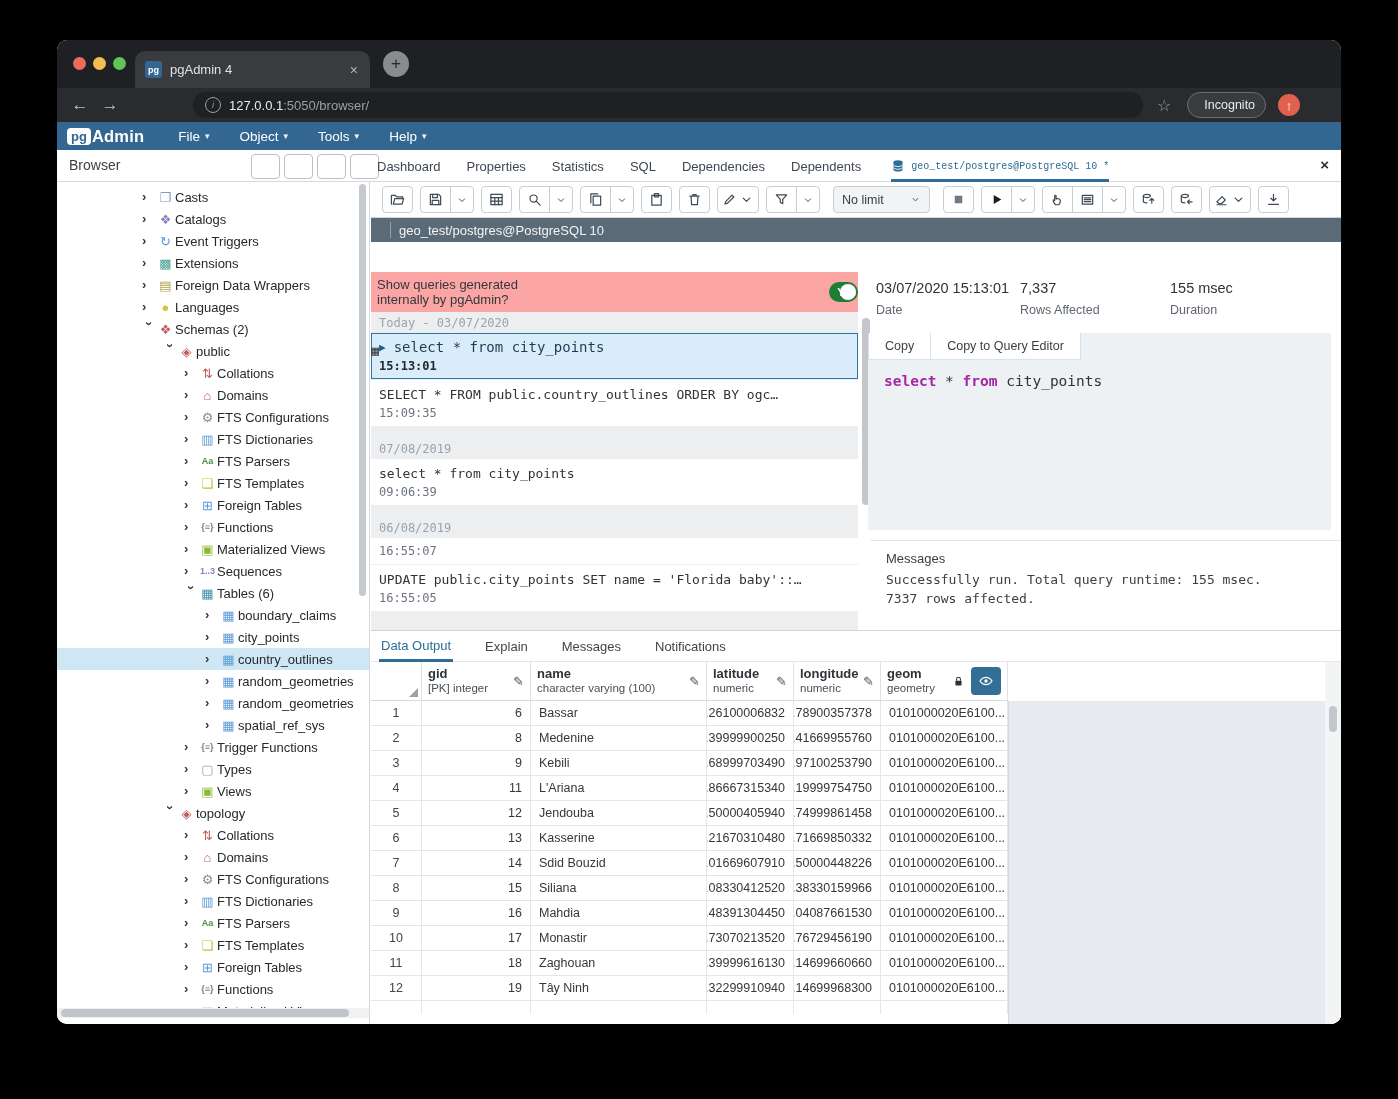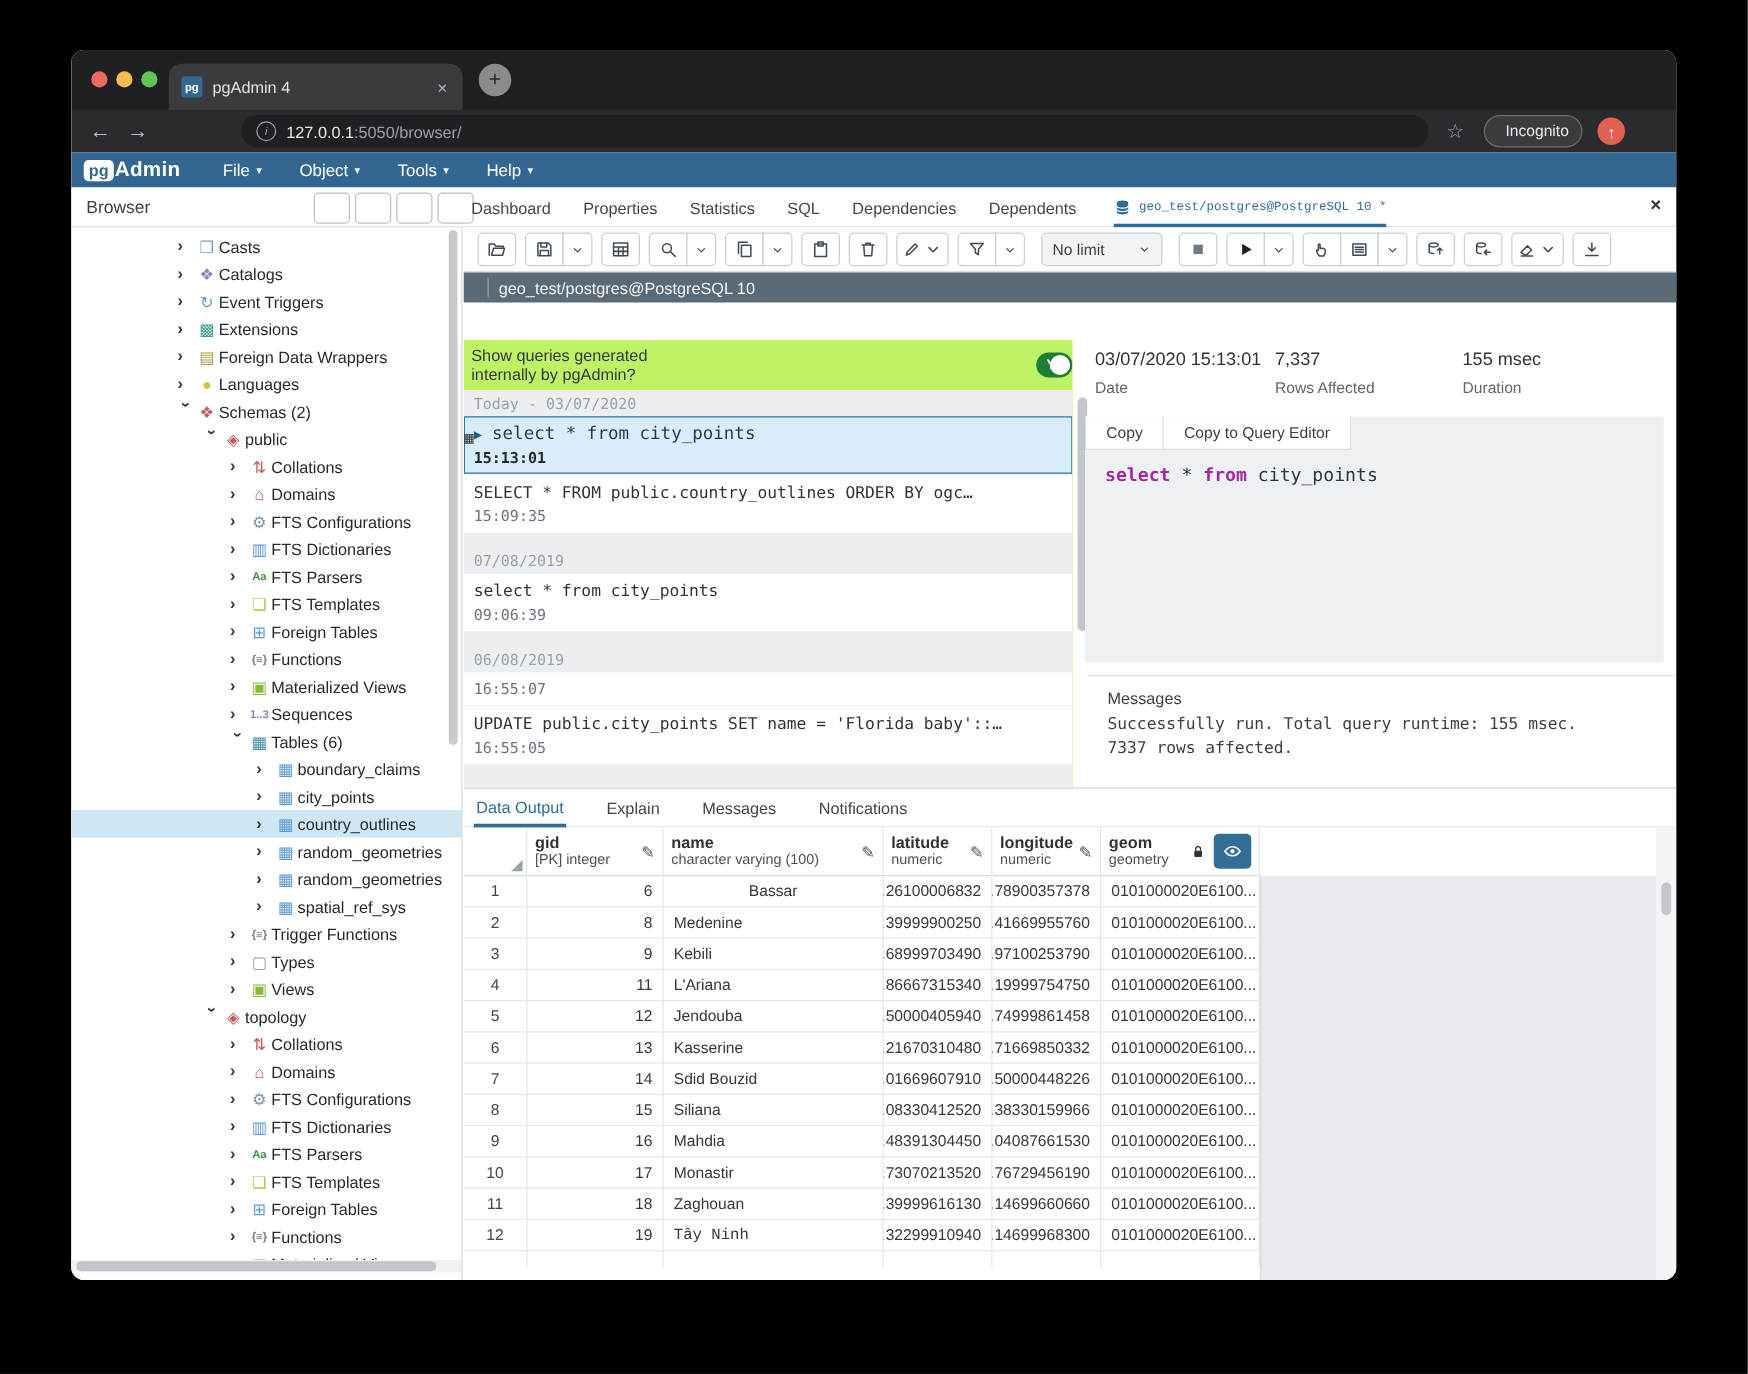--- a/index.html
+++ b/index.html
@@ -84,21 +84,21 @@
   .banner{position:absolute;left:0;top:36px;right:0;height:24px;background:var(--banner-slate);display:flex;align-items:center}
   .banner .svgi{margin-left:10px;color:#fff}
   .banner .sep{width:1px;height:16px;background:rgba(255,255,255,.35);margin-left:9px}
   .banner .btxt{color:#f2f5f7;font-size:13px;margin-left:8px}
   .etabs{position:absolute;left:0;top:60px;right:0;height:30px;border-bottom:1px solid #e0e3e7;box-sizing:border-box;
     display:flex;align-items:flex-start;gap:34px;padding-left:12px;background:#fff}
   .etab{font-size:13.5px;color:#40454b;height:30px;display:flex;align-items:center;box-sizing:border-box}
   .etab.active{color:var(--accent-blue);border-bottom:3px solid var(--accent-blue)}
   
   .workspace{position:absolute;left:0;top:90px;right:0;height:358px;overflow:hidden}
-  .hist{position:absolute;left:0;top:0;width:487px;height:358px;overflow:hidden;background:#bef264}
+  .hist{position:absolute;left:0;top:0;width:487px;height:358px;overflow:hidden;background:#fca5a5}
   .togglerow{height:40px;display:flex;align-items:center;padding-left:6px;box-sizing:border-box;gap:12px}
   .togq{font-size:13px;color:#33383d}
   .toggle{width:44px;height:20px;border-radius:10px;background:var(--toggle-green);position:relative;margin-left:260px;
     display:flex;align-items:center}
   .toggle .tv{color:#fff;font-size:11px;font-weight:bold;margin-left:8px}
   .toggle .knob{position:absolute;right:2px;top:2px;width:16px;height:16px;border-radius:8px;background:#fff}
   .hlist{position:absolute;left:0;top:40px;width:487px;bottom:0;background:#eceef0;overflow:hidden}
   .hdate{font-size:12px;color:#9aa3ab;padding:4px 8px 3px 8px;height:14px}
   .hgroup{margin-top:0}
   .hgroup + .hgroup{margin-top:12px}
@@ -834,21 +834,21 @@
                     </svg>
                   </span>
                 </div>
               </div>
             </div>
           </div>
         <div id="grows">
             <div class="grow">
               <div class="gc rn">1</div>
               <div class="gc num" style="width: 109px;">6</div>
-              <div class="gc" style="width: 176px; text-align: center;">Bassar</div>
+              <div class="gc" style="width: 176px;">Bassar</div>
               <div class="gc num clipl" style="width: 87px;">.26100006832</div>
               <div class="gc num clipl" style="width: 87px;">0.78900357378</div>
               <div class="gc" style="width: 127px;">0101000020E6100...</div>
             </div>
             <div class="grow">
               <div class="gc rn">2</div>
               <div class="gc num" style="width: 109px;">8</div>
               <div class="gc" style="width: 176px;">Medenine</div>
               <div class="gc num clipl" style="width: 87px;">.39999900250</div>
               <div class="gc num clipl" style="width: 87px;">0.41669955760</div>
@@ -922,21 +922,21 @@
               <div class="gc rn">11</div>
               <div class="gc num" style="width: 109px;">18</div>
               <div class="gc" style="width: 176px;">Zaghouan</div>
               <div class="gc num clipl" style="width: 87px;">.39999616130</div>
               <div class="gc num clipl" style="width: 87px;">0.14699660660</div>
               <div class="gc" style="width: 127px;">0101000020E6100...</div>
             </div>
             <div class="grow">
               <div class="gc rn">12</div>
               <div class="gc num" style="width: 109px;">19</div>
-              <div class="gc" style="width: 176px; font-family: Liberation Mono, monospace;">Tây Ninh</div>
+              <div class="gc" style="width: 176px;">Tây Ninh</div>
               <div class="gc num clipl" style="width: 87px;">.32299910940</div>
               <div class="gc num clipl" style="width: 87px;">6.14699968300</div>
               <div class="gc" style="width: 127px;">0101000020E6100...</div>
             </div>
             <div style="height: 13px; overflow: hidden;">
               <div class="grow">
                 <div class="gc rn"></div>
                 <div class="gc num" style="width: 109px;"></div>
                 <div class="gc" style="width: 176px;"></div>
                 <div class="gc num clipl" style="width: 87px;"></div>

